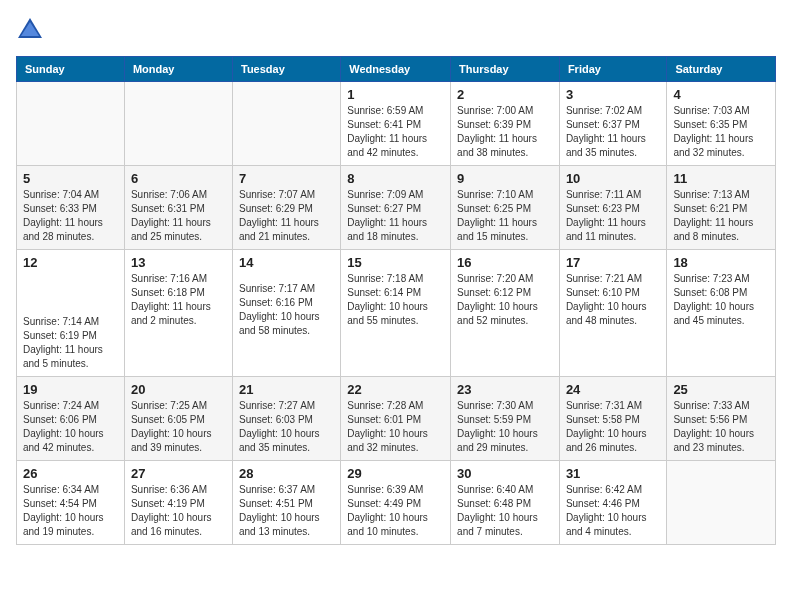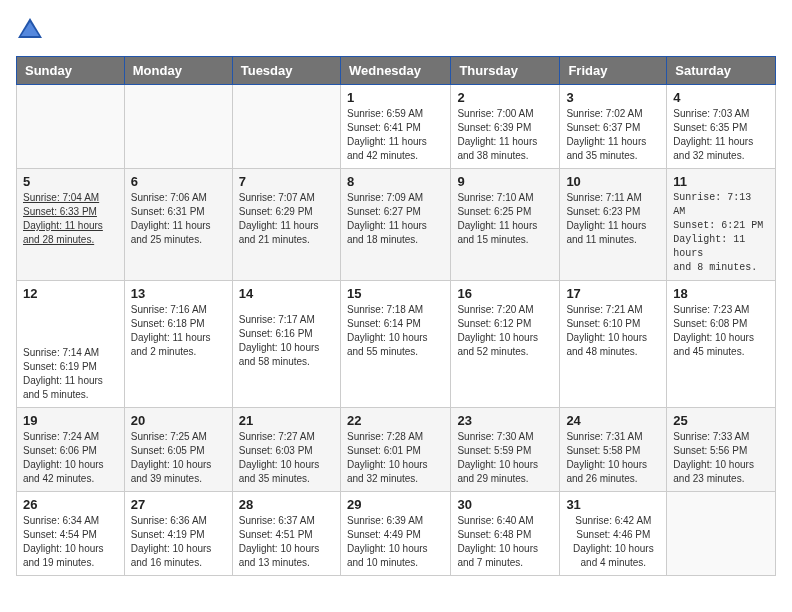--- a/index.html
+++ b/index.html
@@ -51,25 +51,25 @@
     .location {
       font-size: 15px;
       color: #444;
     }
     .calendar {
       width: 100%;
       border-collapse: collapse;
       border: 1px solid #ccc;
     }
     .calendar th {
-      background: #737373;
+      background: #0369a1;
       color: #fff;
       text-align: left;
       padding: 6px 8px;
-      font-size: 13px;
+      font-size: 11px;
       border: 1px solid #2255aa;
     }
     .calendar td {
       vertical-align: top;
       padding: 5px 6px;
       border: 1px solid #ccc;
       width: 113px;
       min-height: 80px;
       font-size: 10.5px;
       color: #222;
@@ -155,21 +155,21 @@
           <span class="day-num">4</span>
           <div class="day-info" style="white-space: pre-line;">Sunrise: 7:03 AM
 Sunset: 6:35 PM
 Daylight: 11 hours
 and 32 minutes.</div>
         </td>
       </tr>
       <tr>
         <td>
           <span class="day-num">5</span>
-          <div class="day-info" style="white-space: pre-line; text-decoration: underline;">Sunrise: 7:04 AM
+          <div class="day-info" style="white-space: pre-line;">Sunrise: 7:04 AM
 Sunset: 6:33 PM
 Daylight: 11 hours
 and 28 minutes.</div>
         </td>
         <td>
           <span class="day-num">6</span>
           <div class="day-info" style="white-space: pre-line;">Sunrise: 7:06 AM
 Sunset: 6:31 PM
 Daylight: 11 hours
 and 25 minutes.</div>
@@ -197,21 +197,21 @@
         </td>
         <td>
           <span class="day-num">10</span>
           <div class="day-info" style="white-space: pre-line;">Sunrise: 7:11 AM
 Sunset: 6:23 PM
 Daylight: 11 hours
 and 11 minutes.</div>
         </td>
         <td>
           <span class="day-num">11</span>
-          <div class="day-info" style="white-space: pre-line; font-family: Liberation Mono, monospace;">Sunrise: 7:13 AM
+          <div class="day-info" style="white-space: pre-line;">Sunrise: 7:13 AM
 Sunset: 6:21 PM
 Daylight: 11 hours
 and 8 minutes.</div>
         </td>
       </tr>
       <tr>
         <td>
           <span class="day-num">12</span>
           <div class="day-info" style="white-space: pre-line; margin-top: 45px;">Sunrise: 7:14 AM
 Sunset: 6:19 PM
@@ -343,21 +343,21 @@
         </td>
         <td>
           <span class="day-num">30</span>
           <div class="day-info" style="white-space: pre-line;">Sunrise: 6:40 AM
 Sunset: 6:48 PM
 Daylight: 10 hours
 and 7 minutes.</div>
         </td>
         <td>
           <span class="day-num">31</span>
-          <div class="day-info" style="white-space: pre-line; text-align: center;">Sunrise: 6:42 AM
+          <div class="day-info" style="white-space: pre-line;">Sunrise: 6:42 AM
 Sunset: 4:46 PM
 Daylight: 10 hours
 and 4 minutes.</div>
         </td>
         <td class="empty-cell"></td>
       </tr>
     </tbody>
 </table>
 
 </body></html>

